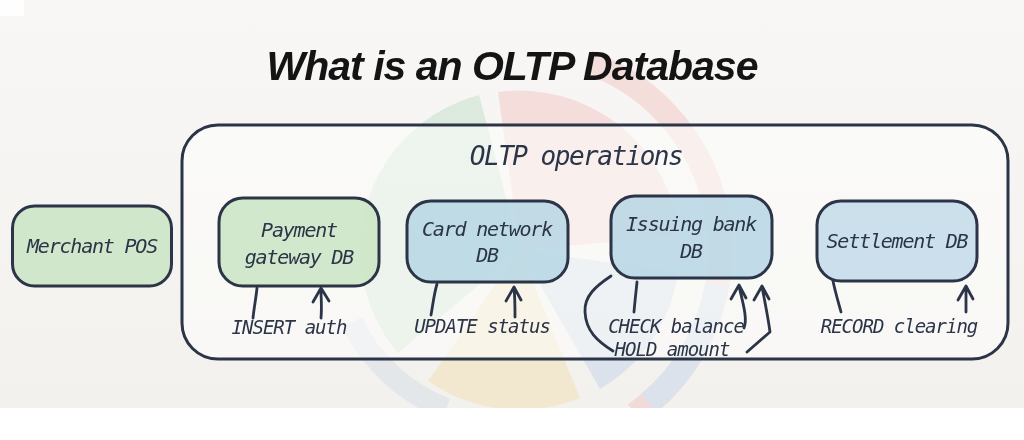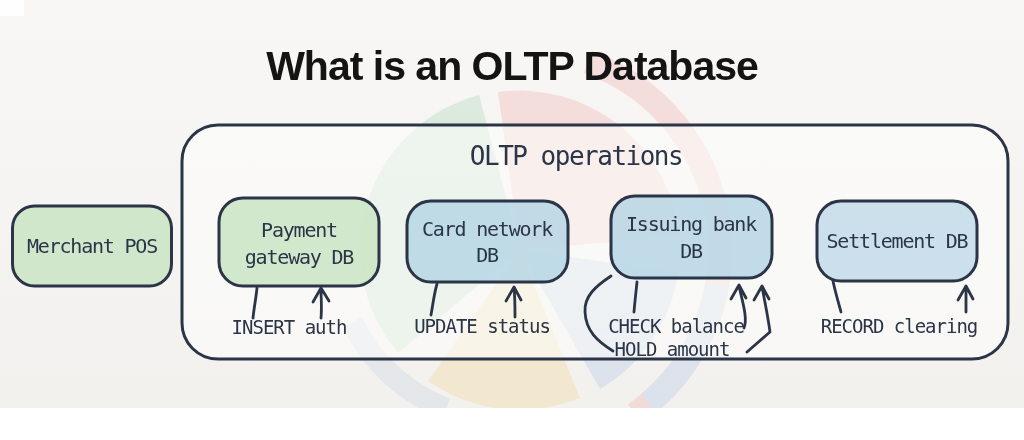--- a/index.html
+++ b/index.html
@@ -2,20 +2,21 @@
 <html style="--background: #f8f7f5; --background2: #f2f1ee; --title-ink: #141414; --ink: #2b3547; --box-green: #c9e4c2; --box-blue: #b5d5e4; --box-blue-light: #c3dcea; --container-fill: #fdfdfc; --wm-green: #9fd3ac; --wm-red: #f0a9a6; --wm-yellow: #f2d489; --wm-blue: #a9c3e6; --wm-gray-blue: #c6d1e4;"><head>
 <meta charset="utf-8">
 <style>
   html,body{margin:0;padding:0;}
   .stage{
     position:relative;
     width:1024px;height:408px;
     background:linear-gradient(180deg,var(--background) 0%, var(--background2) 100%);
     overflow:hidden;
     font-family:"DejaVu Sans Mono", monospace;
+    font-style:italic;
   }
   svg{position:absolute;left:0;top:0;display:block;}
   .title-text{
     font-family:"Liberation Sans", sans-serif;
     font-weight:800;
     font-size:41px;
     letter-spacing:-1px;
     fill:var(--title-ink);
   }
   .hand{

